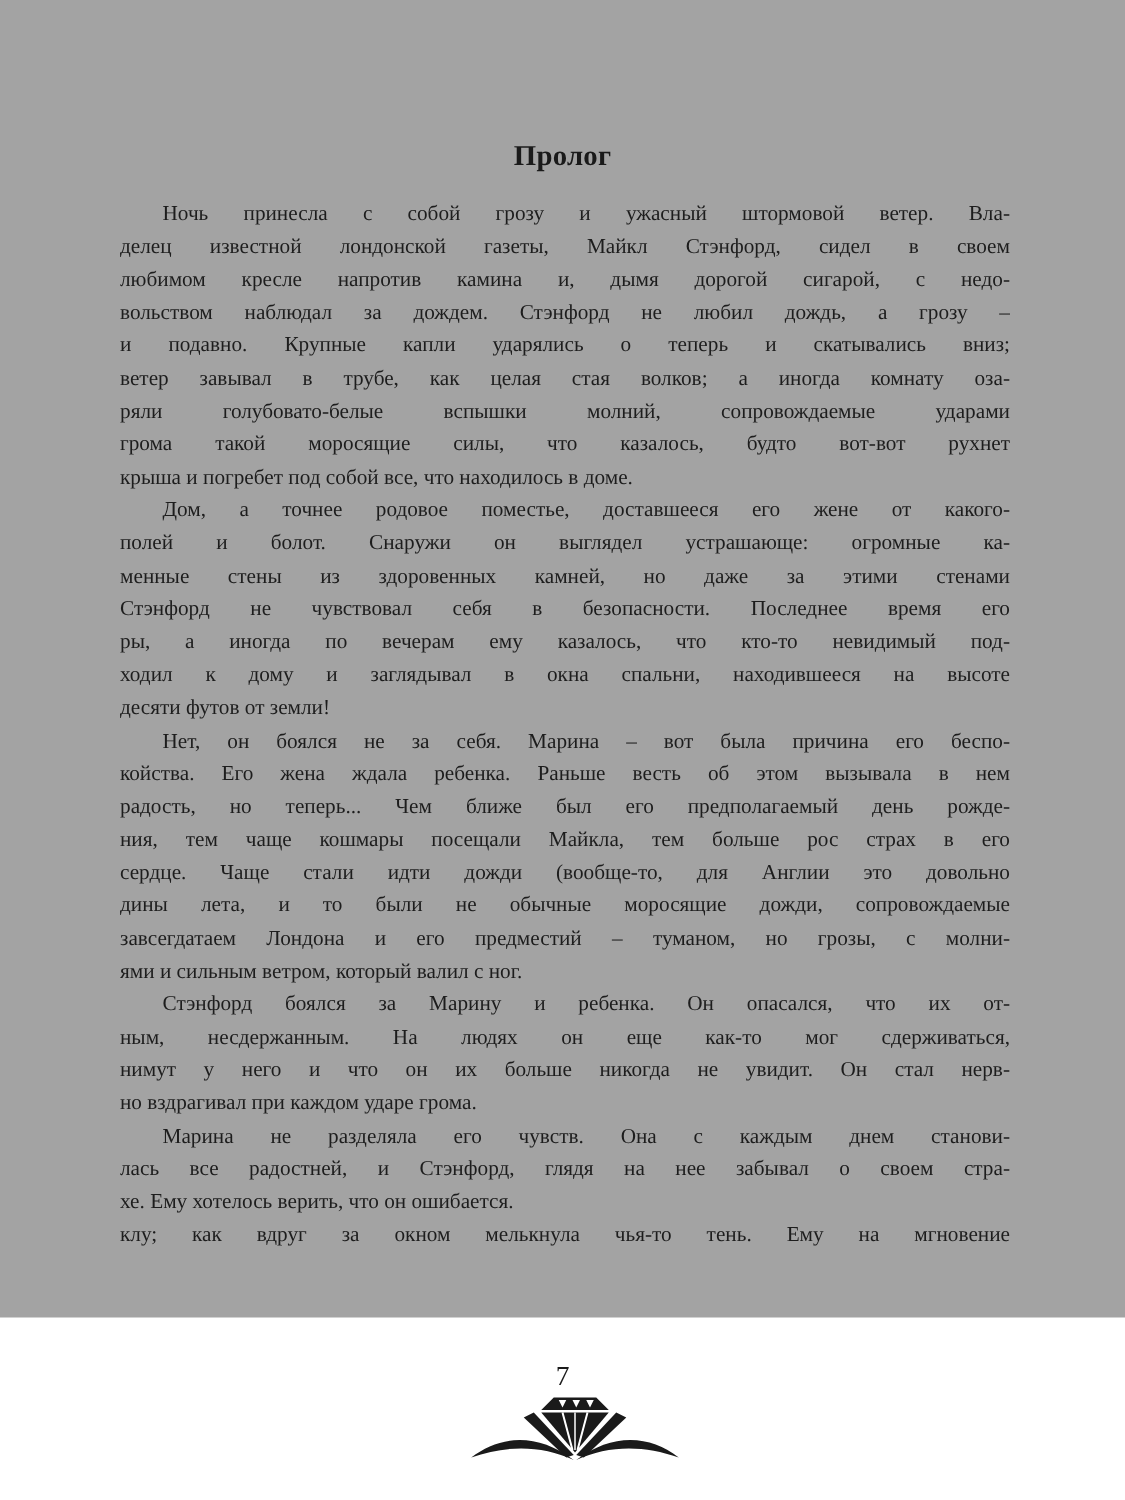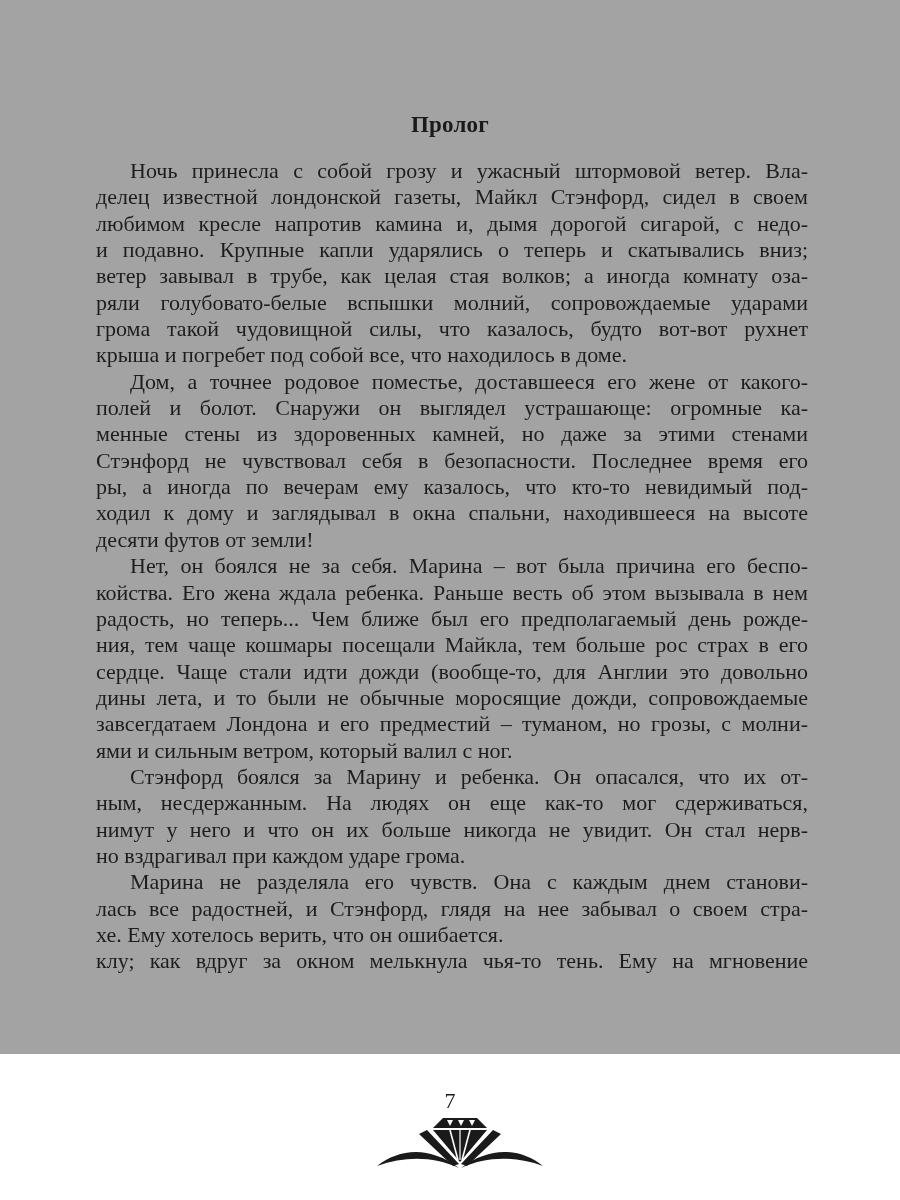--- a/index.html
+++ b/index.html
@@ -8,21 +8,21 @@
     .title {
       position: absolute; left: 0; right: 0; top: 112px;
       text-align: center;
       font-family: "Liberation Serif", "DejaVu Serif", serif;
       font-weight: bold; font-size: 23px; color: #1a1a1a;
       letter-spacing: 0.2px;
     }
     .body {
       position: absolute; left: 96px; top: 158px; width: 712px;
       font-family: "Liberation Serif", "DejaVu Serif", serif;
-      font-size: 22px; line-height: 26.35px; color: #1d1d1d;
+      font-size: 17px; line-height: 26.35px; color: #1d1d1d;
     }
     .line {
       display: block; white-space: nowrap;
       text-align: justify; text-align-last: justify;
       height: 26.35px;
     }
     .line.indent { padding-left: 34px; }
     .line.last { text-align-last: left; }
     .pagenum {
       position: absolute; left: 0; right: 0; top: 1088px;
@@ -37,24 +37,25 @@
 
 <div class="page">
   <div class="title">Пролог</div>
 
   <div class="body">
 
     <div>
       <span class="line indent">Ночь принесла с собой грозу и ужасный штормовой ветер. Вла-</span>
       <span class="line">делец известной лондонской газеты, Майкл Стэнфорд, сидел в своем</span>
       <span class="line">любимом кресле напротив камина и, дымя дорогой сигарой, с недо-</span>
+      <span class="line">вольством наблюдал за дождем. Стэнфорд не любил дождь, а грозу –</span>
       <span class="line">и подавно. Крупные капли ударялись о теперь и скатывались вниз;</span>
       <span class="line">ветер завывал в трубе, как целая стая волков; а иногда комнату оза-</span>
       <span class="line">ряли голубовато-белые вспышки молний, сопровождаемые ударами</span>
-      <span class="line">грома такой чудовищной силы, что казалось, будто вот-вот рухнет</span>
+      <span class="line">грома такой моросящие силы, что казалось, будто вот-вот рухнет</span>
       <span class="line last">крыша и погребет под собой все, что находилось в доме.</span>
     </div>
 
     <div>
       <span class="line indent">Дом, а точнее родовое поместье, доставшееся его жене от какого-</span>
       <span class="line">полей и болот. Снаружи он выглядел устрашающе: огромные ка-</span>
       <span class="line">менные стены из здоровенных камней, но даже за этими стенами</span>
       <span class="line">Стэнфорд не чувствовал себя в безопасности. Последнее время его</span>
       <span class="line">ры, а иногда по вечерам ему казалось, что кто-то невидимый под-</span>
       <span class="line">ходил к дому и заглядывал в окна спальни, находившееся на высоте</span>

